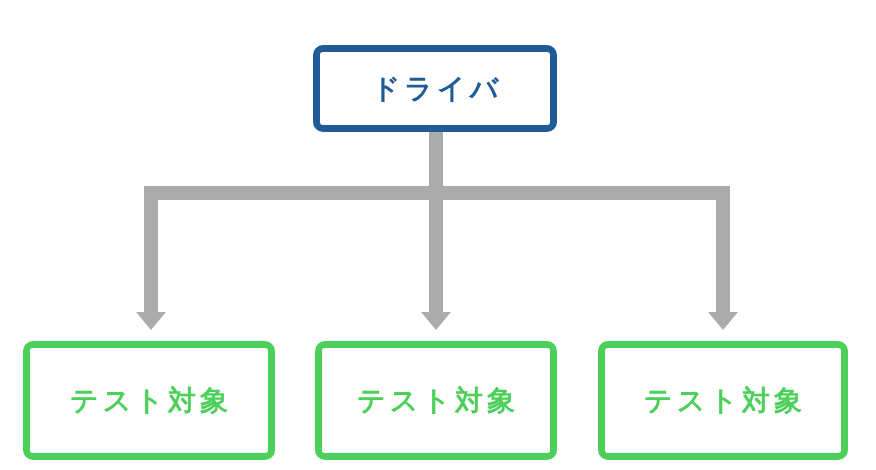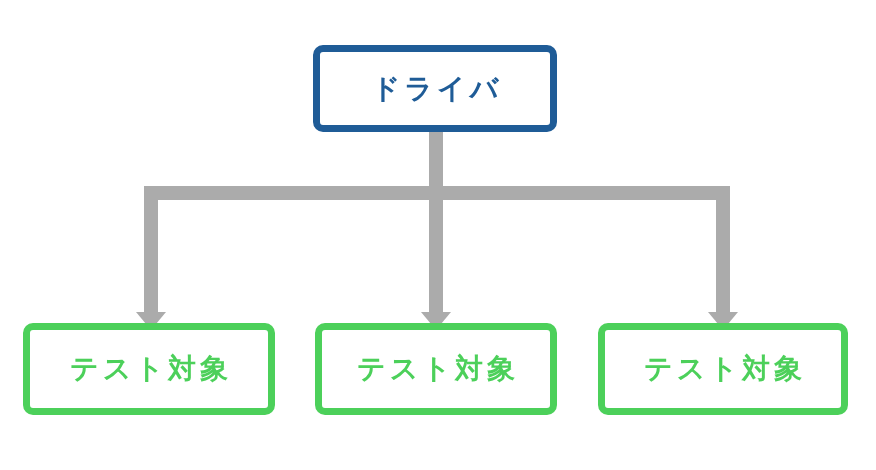--- a/index.html
+++ b/index.html
@@ -30,22 +30,22 @@
     line-height: 1;
     padding-left: 4px; 
   }
   .node.root {
     left: 313px; top: 45px;
     width: 244px; height: 87px;
     border: 7px solid var(--root, #1F5C97);
     color: var(--root, #1F5C97);
   }
   .node.child {
-    top: 323px;
-    height: 92px;
+    top: 341px;
+    height: 119px;
     border: 7px solid var(--child, #4CD05A);
     color: var(--child, #4CD05A);
   }
   .node.child1 { left: 23px;  width: 252px; }
   .node.child2 { left: 315px; width: 242px; }
   .node.child3 { left: 598px; width: 250px; }
 
   .connector {
     position: absolute;
     background: var(--connector, #ABABAB);

